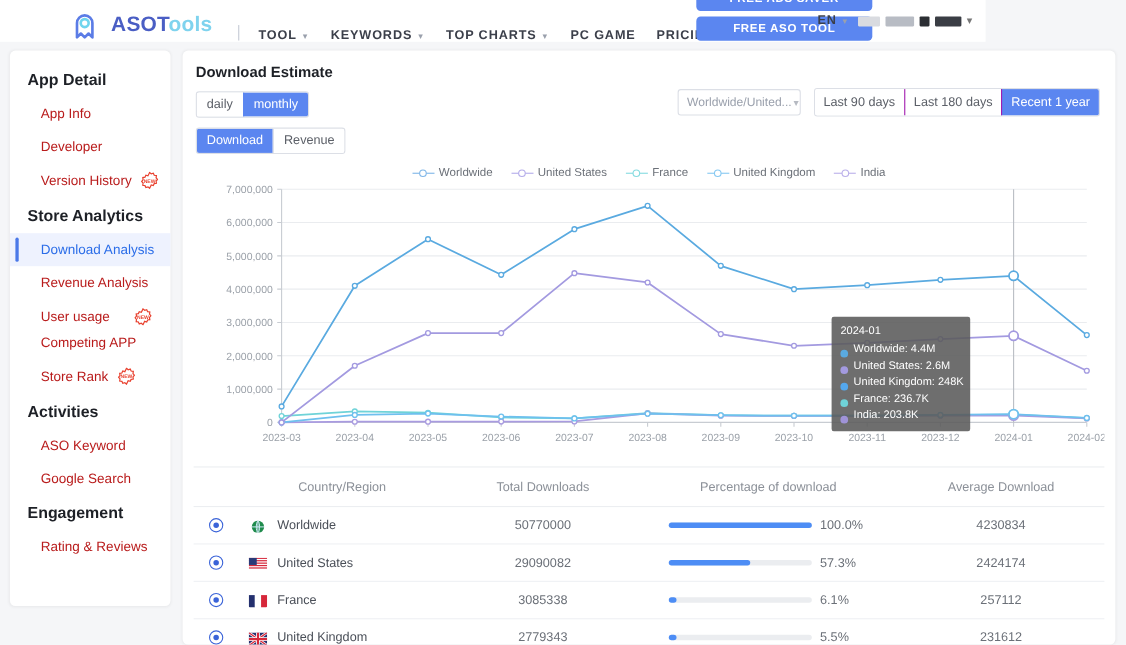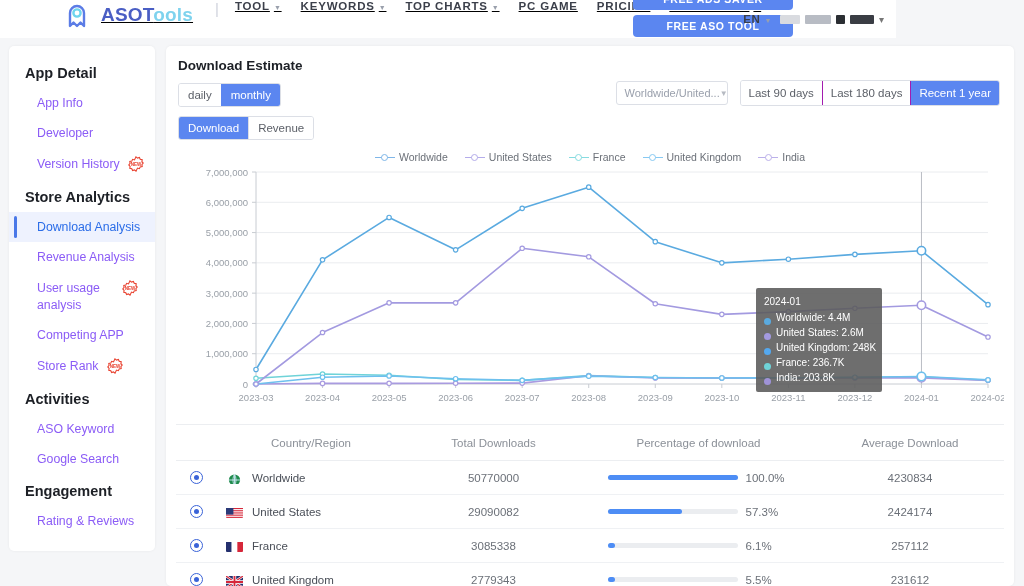--- a/index.html
+++ b/index.html
@@ -7,21 +7,21 @@
     width: 1024px; height: 586px;
     background: #f5f6f8;
     font-family: "Liberation Sans", sans-serif;
     overflow: hidden;
   }
 
   
   .topnav {
     position: absolute; top: 0; left: 0; width: 896px; height: 38px;
     background: #ffffff;
-    display: flex; align-items: flex-start; text-decoration: underline;
+    display: flex; align-items: flex-end;
   }
   .logo-wrap { display: flex; align-items: center; margin-left: 62px; }
   .logo-mark { width: 30px; height: 30px; position: relative; }
   .logo-text { font-size: 19px; font-weight: 700; letter-spacing: .2px; margin-left: 9px; }
   .logo-text .a { color: #4a5ec4; }
   .logo-text .b { color: #7fd3ee; }
   .nav-sep { color: #cfd3dc; margin: 0 16px 0 22px; font-size: 15px; }
   .nav-items { display: flex; align-items: center; gap: 19px; }
   .nav-item {
     font-size: 11.5px; font-weight: 600; color: #3b3f4a;
@@ -60,21 +60,21 @@
     position: absolute; top: 46px; left: 9px; width: 146px; height: 505px;
     background: #ffffff; border-radius: 5px;
     box-shadow: 0 0 3px rgba(0,0,0,.06);
     padding-top: 10px;
   }
   .side-group {
     font-size: 14.5px; font-weight: 700; color: #1d2026;
     padding: 9px 0 7px 16px;
   }
   .side-item {
-    position: relative; font-size: 12.3px; color: #8b5cf6;
+    position: relative; font-size: 12.3px; color: #b91c1c;
     padding: 8px 8px 8px 28px; cursor: pointer;
     display: flex; align-items: center;
   }
   .side-item.active { background: #eef2fe; color: #2b6de8; }
   .side-item.active:before {
     content: ""; position: absolute; left: 5px; top: 4px;
     width: 3px; height: 22px; background: #4a78e8; border-radius: 2px;
   }
   .side-item.wrapline { padding-top: 8px; padding-bottom: 0; }
   .side-item.contline { padding-top: 2px; padding-bottom: 8px; }
@@ -255,23 +255,20 @@
     <span>Revenue Analysis</span>
   </div>
   <div class="side-item wrapline">
     <span>User usage</span>
     <span class="newbadge" style="margin-left:22px">
       <svg width="16" height="16" viewBox="0 0 16 16">
         <path d="M8 .8l1.5 1.3 1.9-.6.8 1.8 2 .3-.3 2 1.3 1.5-1.3 1.5.3 2-2 .3-.8 1.8-1.9-.6L8 15.2 6.5 13.9l-1.9.6-.8-1.8-2-.3.3-2L.8 8.9l1.3-1.5-.3-2 2-.3.8-1.8 1.9.6z" fill="#fff" stroke="#e8412f" stroke-width="1.1"></path>
         <text x="8" y="10" font-size="4.6" fill="#e8412f" text-anchor="middle" font-family="Liberation Sans, sans-serif" font-weight="700">NEW</text>
       </svg>
     </span>
-  </div>
-  <div class="side-item contline">
-    <span>analysis</span>
   </div>
   <div class="side-item">
     <span>Competing APP</span>
   </div>
   <div class="side-item">
     <span>Store Rank</span>
     <span class="newbadge">
       <svg width="16" height="16" viewBox="0 0 16 16">
         <path d="M8 .8l1.5 1.3 1.9-.6.8 1.8 2 .3-.3 2 1.3 1.5-1.3 1.5.3 2-2 .3-.8 1.8-1.9-.6L8 15.2 6.5 13.9l-1.9.6-.8-1.8-2-.3.3-2L.8 8.9l1.3-1.5-.3-2 2-.3.8-1.8 1.9.6z" fill="#fff" stroke="#e8412f" stroke-width="1.1"></path>
         <text x="8" y="10" font-size="4.6" fill="#e8412f" text-anchor="middle" font-family="Liberation Sans, sans-serif" font-weight="700">NEW</text>

